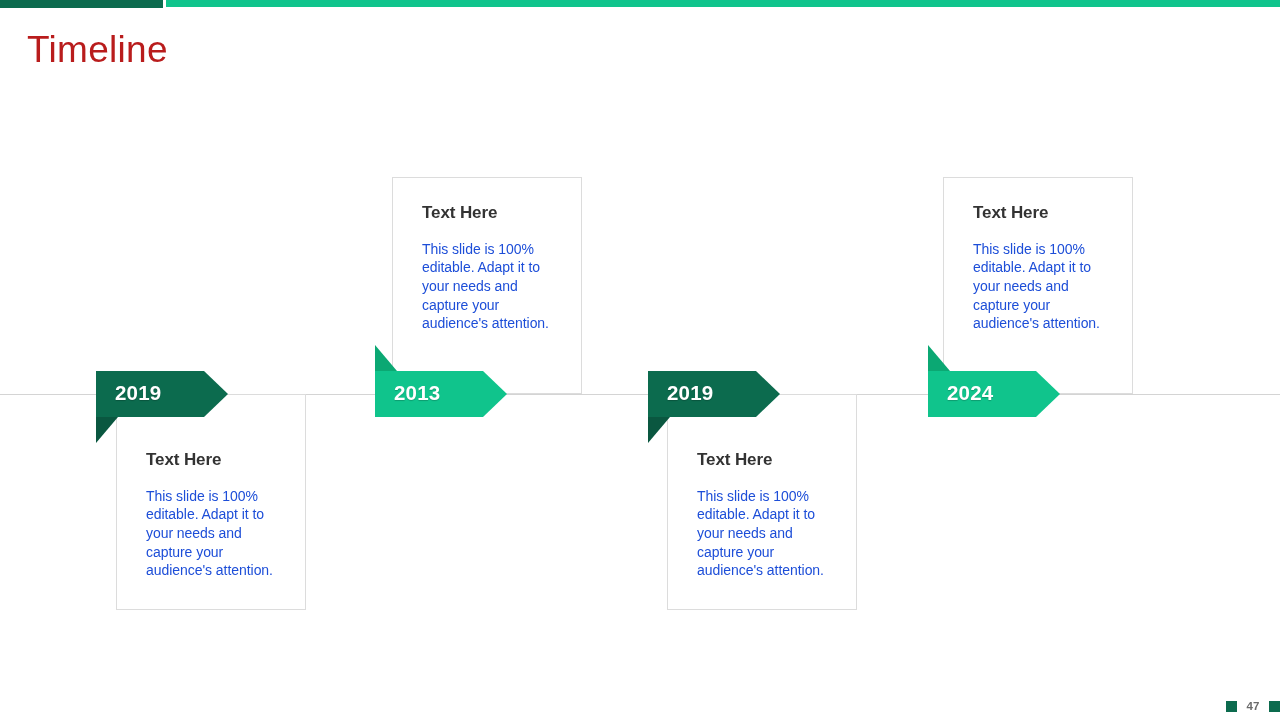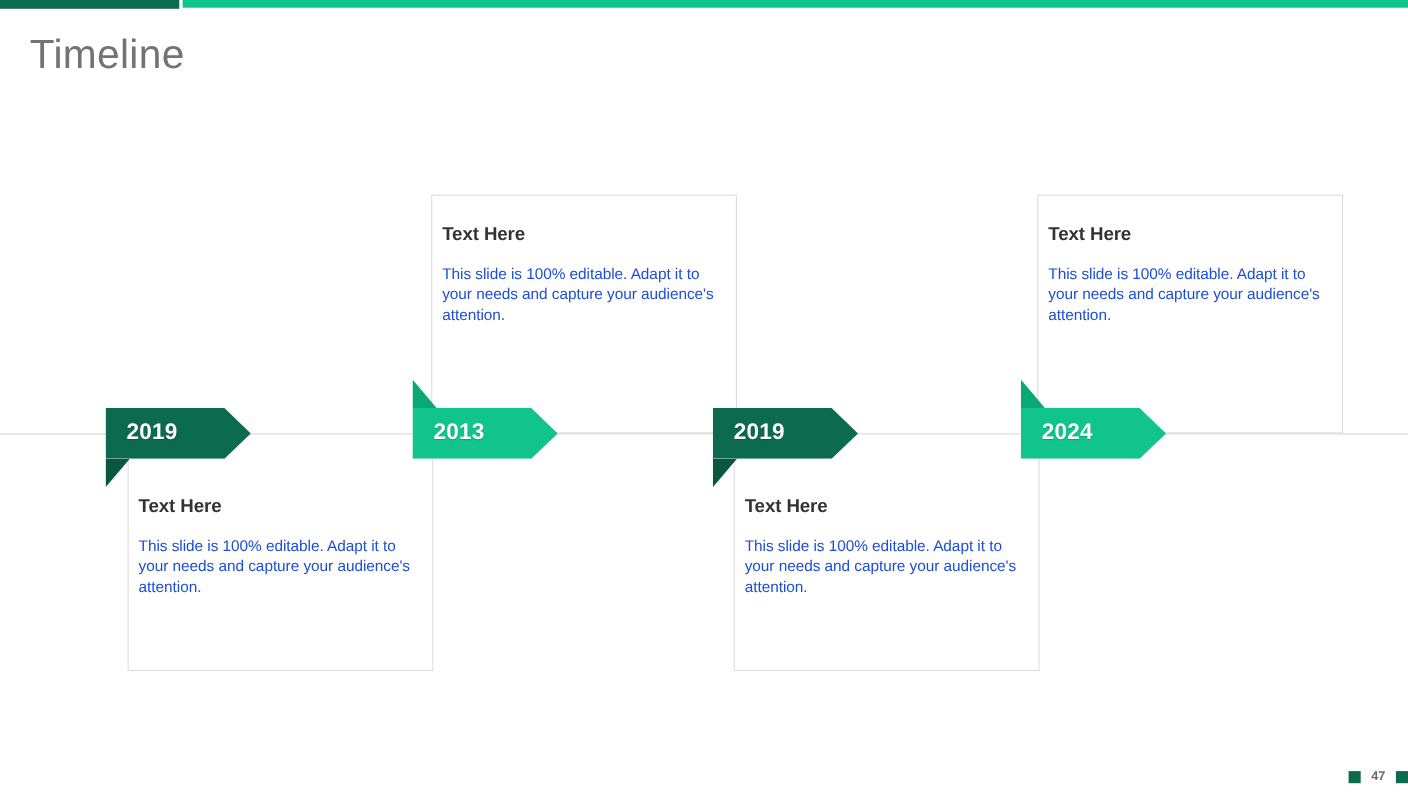--- a/index.html
+++ b/index.html
@@ -18,36 +18,36 @@
   }
   .topbar-teal{
     position:absolute; left:166px; top:0; width:1114px; height:7px;
     background:#10c48c;
   }
 
   
   .slide-title{
     position:absolute; left:27px; top:30px;
     font-size:37px; font-weight:300; letter-spacing:.3px;
-    color:#737373; line-height:1.1; white-space:nowrap;
+    color:#b91c1c; line-height:1.1; white-space:nowrap;
   }
 
   
   .timeline-rule{
     position:absolute; left:0; top:394px; width:1280px; height:1px;
     background:#d4d4d4;
   }
 
   
   .card{
     position:absolute;
-    width:278px;
+    width:190px;
     background:#ffffff;
     border:1px solid #dcdcdc;
-    padding:26px 16px 10px 9px;
+    padding:26px 16px 10px 29px;
   }
   .card.above{ height:217px; }
   .card.below{ height:216px; padding-top:56px; }
 
   .card-heading{
     font-size:17px; font-weight:700; color:#333333;
     letter-spacing:-.1px; margin-bottom:17px; line-height:1.1;
   }
   .card-body{
     font-size:14px; color:#1d4ed8; line-height:1.33;

